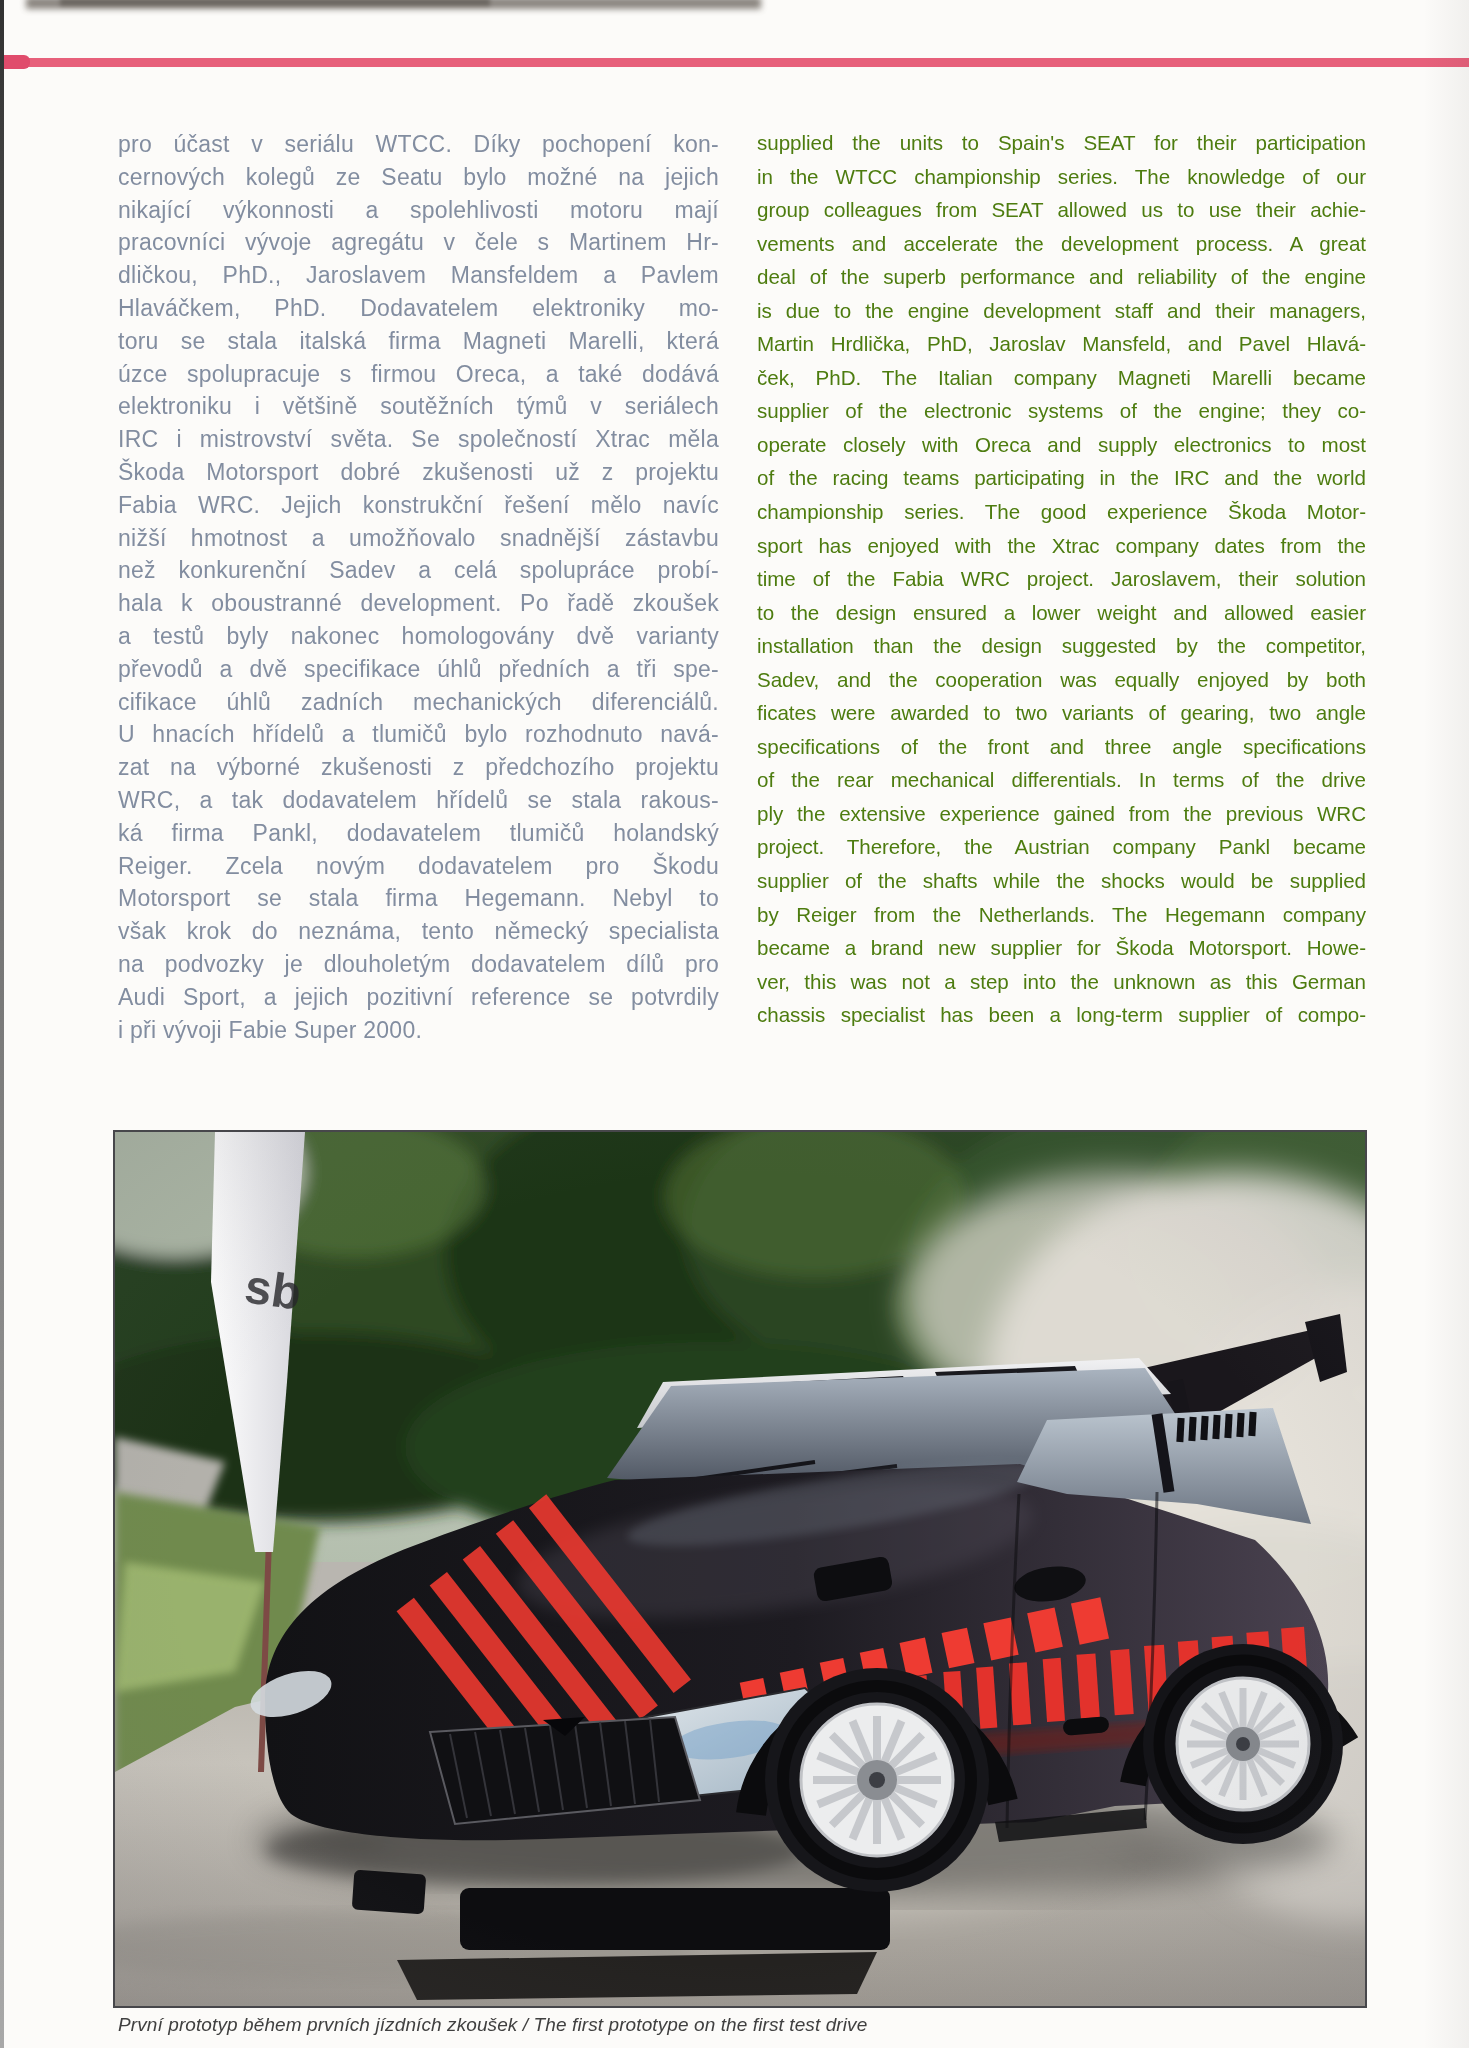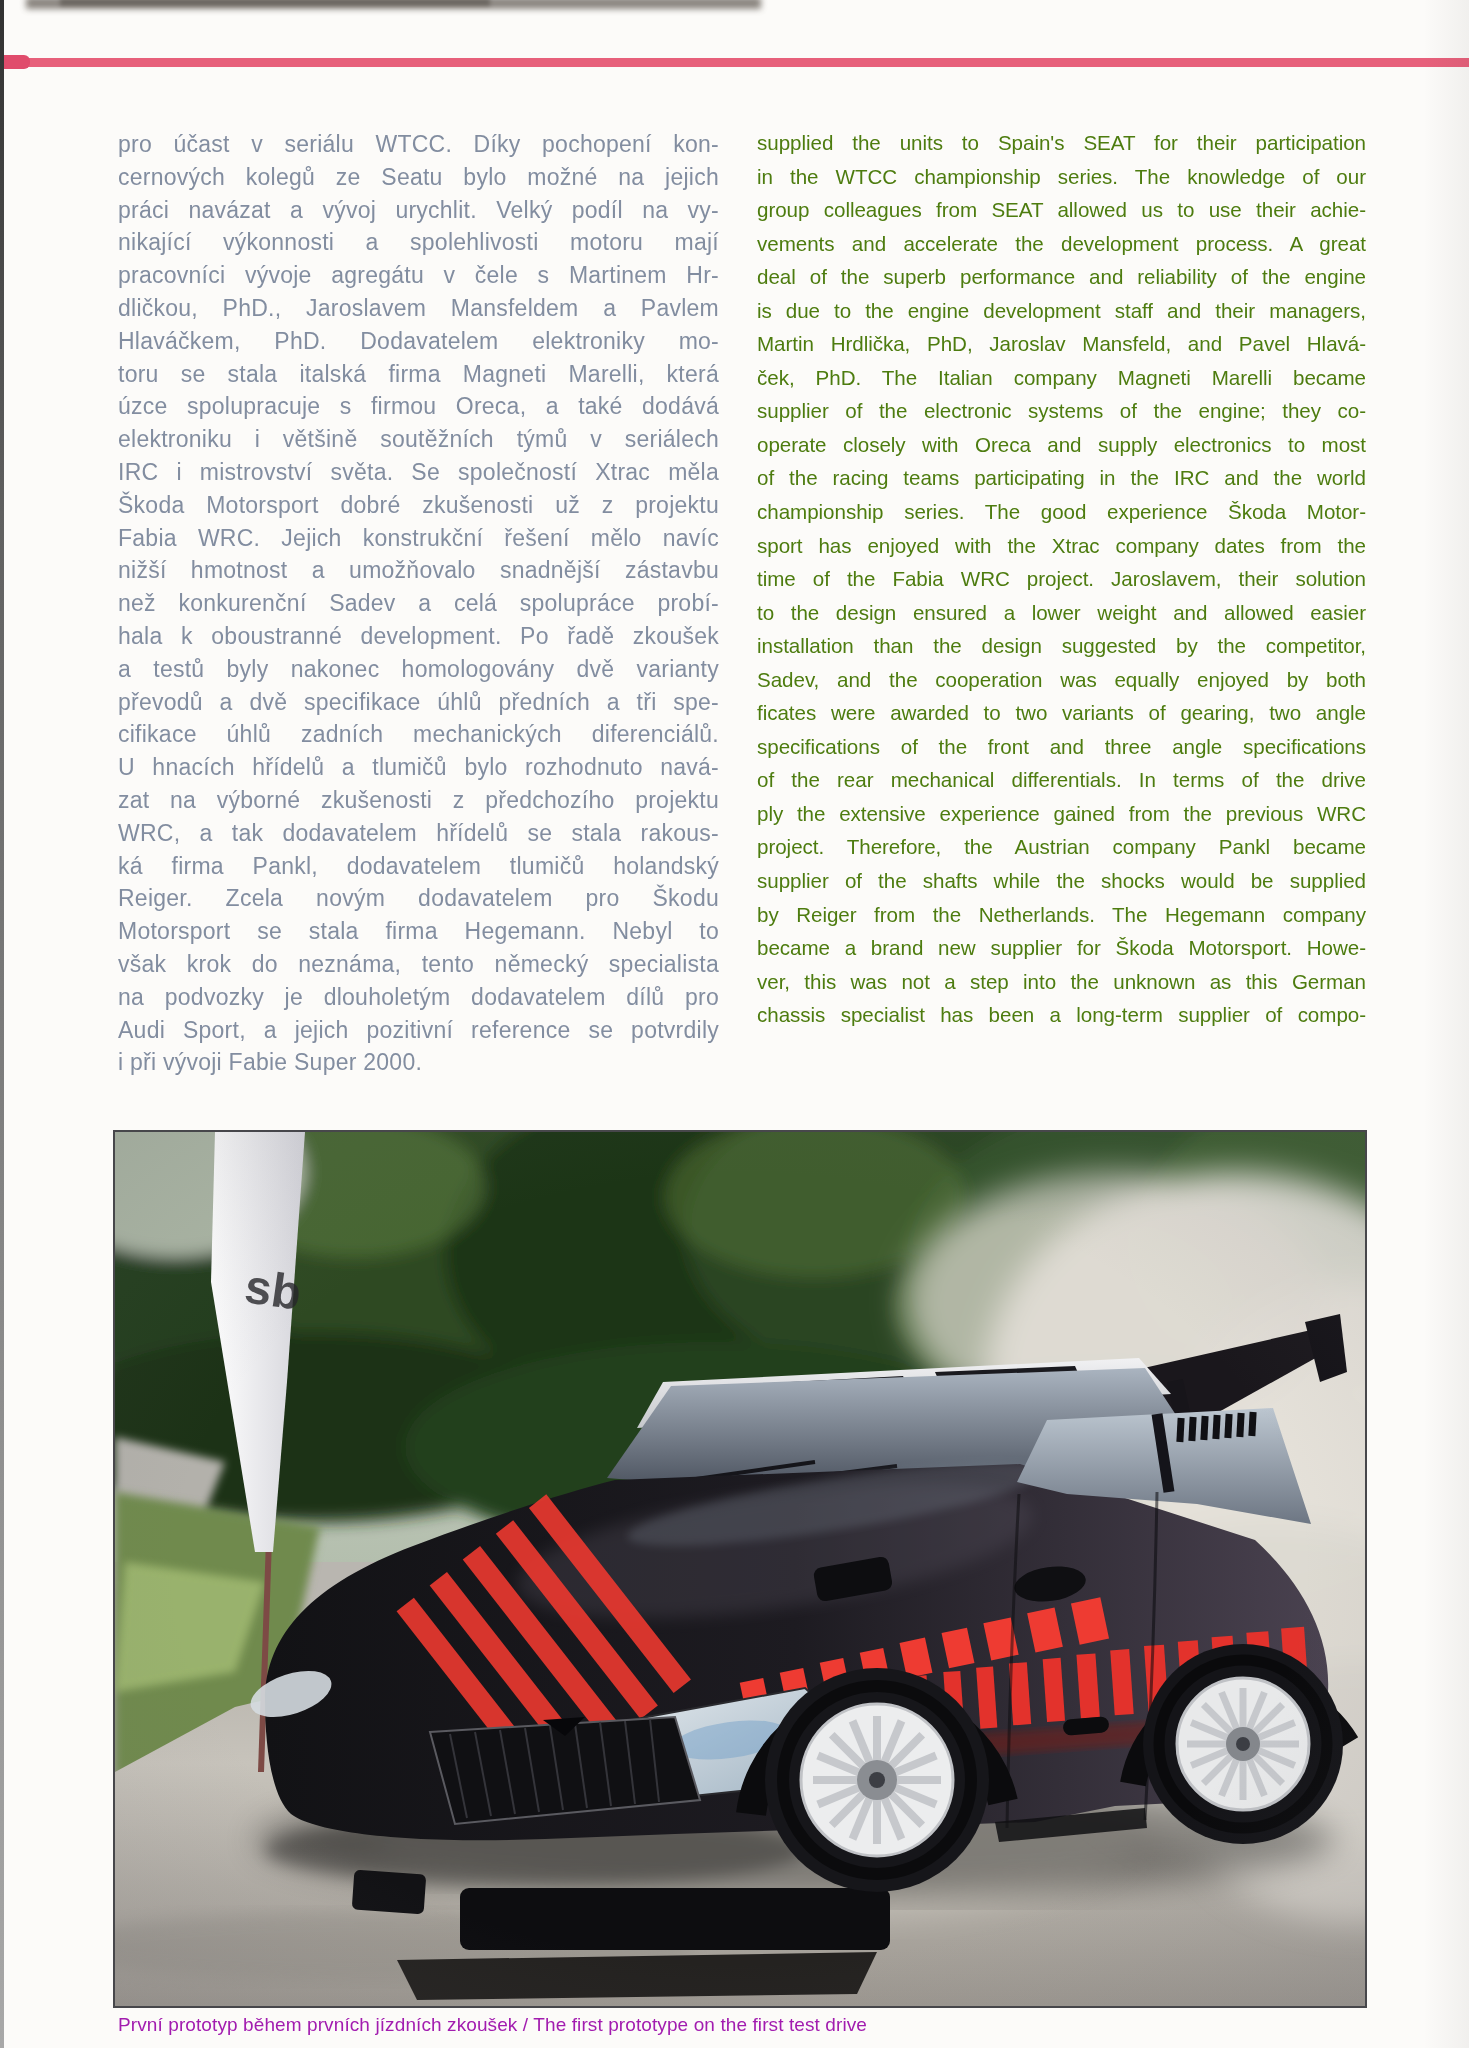--- a/index.html
+++ b/index.html
@@ -26,38 +26,37 @@
   .tline{text-align:justify;text-align-last:justify;white-space:normal;}
   #col-cs .tline{line-height:32.8px;}
   #col-en .tline{line-height:33.55px;}
   .tline.last{text-align-last:left;}
   
   #photo{position:absolute;left:113px;top:1130px;width:1254px;height:878px;
     border:2px solid #47474b;box-sizing:border-box;background:#b9b6b0;
     box-shadow:inset 0 0 40px rgba(40,40,45,.25);}
   #photo svg{display:block;width:1250px;height:874px;}
   #caption{position:absolute;left:118px;top:2014px;width:1200px;
-    font-size:19px;color:#a21caf;letter-spacing:.1px;}
+    font-size:19px;font-style:italic;color:#404040;letter-spacing:.1px;}
 </style>
 </head>
 <body>
 
 <div id="page">
 
   <div id="top-smudge"></div>
   <div id="top-smudge2"></div>
   <div id="accent-rule"></div>
   <div id="accent-cap"></div>
   <div id="left-edge"></div>
   <div id="right-shade"></div>
 
   <div id="col-cs" class="col">
       <div class="tline">pro účast v seriálu WTCC. Díky pochopení kon-</div>
       <div class="tline">cernových kolegů ze Seatu bylo možné na jejich</div>
-      <div class="tline">práci navázat a vývoj urychlit. Velký podíl na vy-</div>
       <div class="tline">nikající výkonnosti a spolehlivosti motoru mají</div>
       <div class="tline">pracovníci vývoje agregátu v čele s Martinem Hr-</div>
       <div class="tline">dličkou, PhD., Jaroslavem Mansfeldem a Pavlem</div>
       <div class="tline">Hlaváčkem, PhD. Dodavatelem elektroniky mo-</div>
       <div class="tline">toru se stala italská firma Magneti Marelli, která</div>
       <div class="tline">úzce spolupracuje s firmou Oreca, a také dodává</div>
       <div class="tline">elektroniku i většině soutěžních týmů v seriálech</div>
       <div class="tline">IRC i mistrovství světa. Se společností Xtrac měla</div>
       <div class="tline">Škoda Motorsport dobré zkušenosti už z projektu</div>
       <div class="tline">Fabia WRC. Jejich konstrukční řešení mělo navíc</div>

